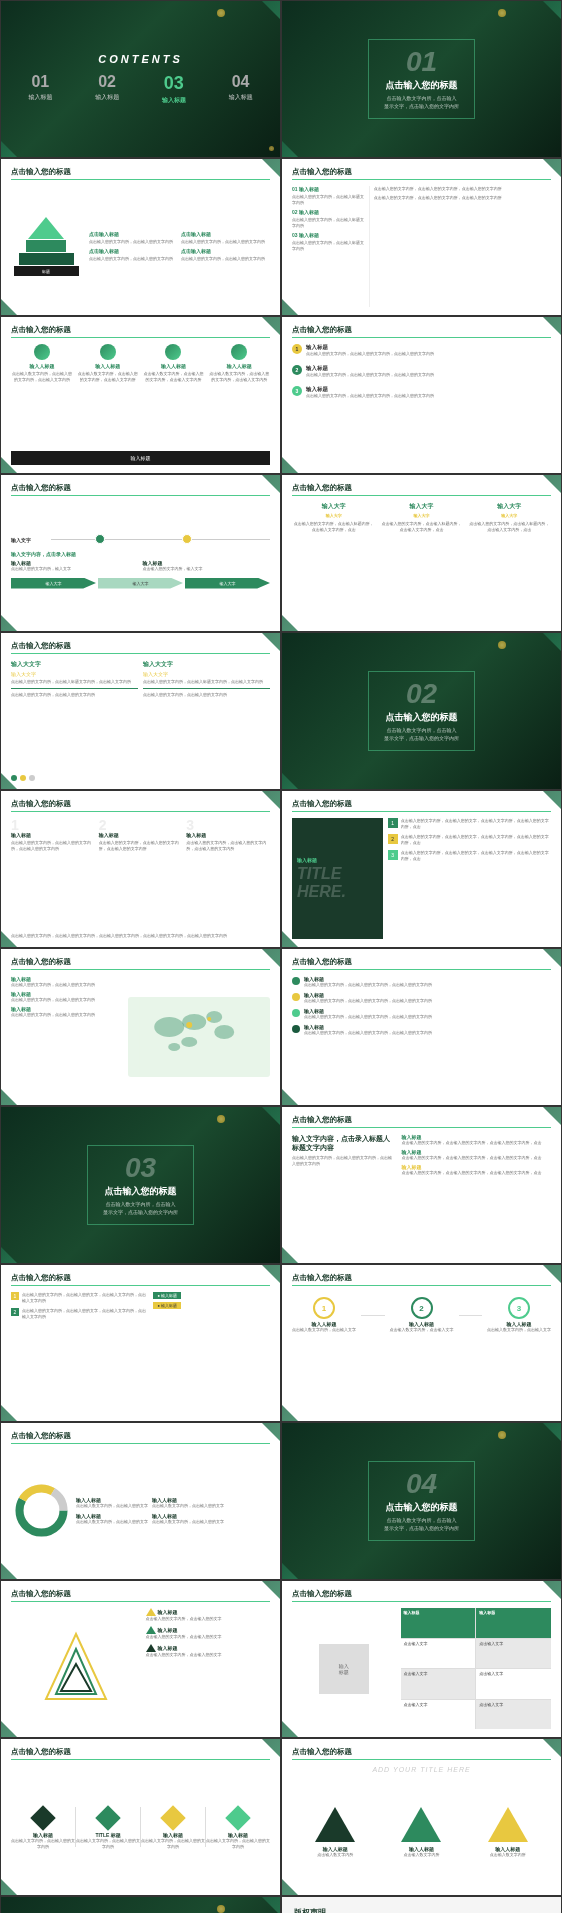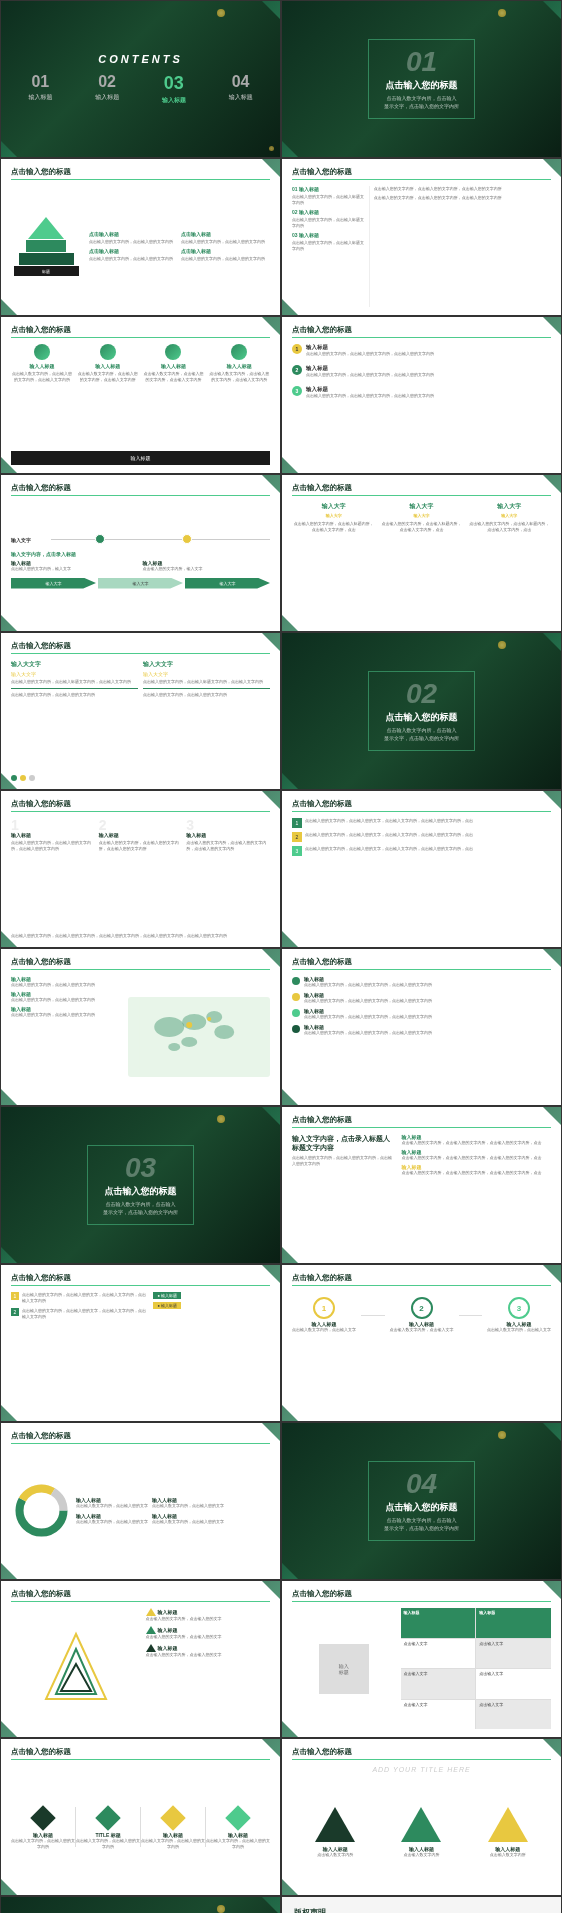--- a/index.html
+++ b/index.html
@@ -652,20 +652,24 @@
       </div>
     </div>
     <div class="small-text" style="margin-top:4px;">点击输入您的文字内所，点击输入您的文字内所，点击输入您的文字内所，点击输入您的文字内所，点击输入您的文字内所</div>
   </div>
 
   <div class="slide white-slide">
     <div class="leaf-deco-tr"></div>
     <div class="leaf-deco-bl"></div>
     <div class="slide-heading">点击输入您的标题</div>
     <div style="flex:1;display:flex;gap:5px;">
+      <div style="flex:0 0 35%;background:#1a3a2a;color:#fff;padding:5px;display:flex;flex-direction:column;justify-content:center;">
+        <div style="font-size:5px;font-weight:bold;color:#4ecb8d;margin-bottom:2px;">输入标题</div>
+        <div style="font-size:16px;font-weight:bold;color:rgba(255,255,255,0.2);font-style:italic;">TITLE<br>HERE.</div>
+      </div>
       <div style="flex:1;display:flex;flex-direction:column;gap:4px;">
         <div style="display:flex;align-items:flex-start;gap:3px;">
           <div style="width:10px;height:10px;background:#2d8a5e;color:#fff;font-size:5px;display:flex;align-items:center;justify-content:center;flex-shrink:0;">1</div>
           <div class="small-text">点击输入您的文字内所，点击输入您的文字，点击输入文字内所，点击输入您的文字内所，点击</div>
         </div>
         <div style="display:flex;align-items:flex-start;gap:3px;">
           <div style="width:10px;height:10px;background:#e8c840;color:#333;font-size:5px;display:flex;align-items:center;justify-content:center;flex-shrink:0;">2</div>
           <div class="small-text">点击输入您的文字内所，点击输入您的文字，点击输入文字内所，点击输入您的文字内所，点击</div>
         </div>
         <div style="display:flex;align-items:flex-start;gap:3px;">

